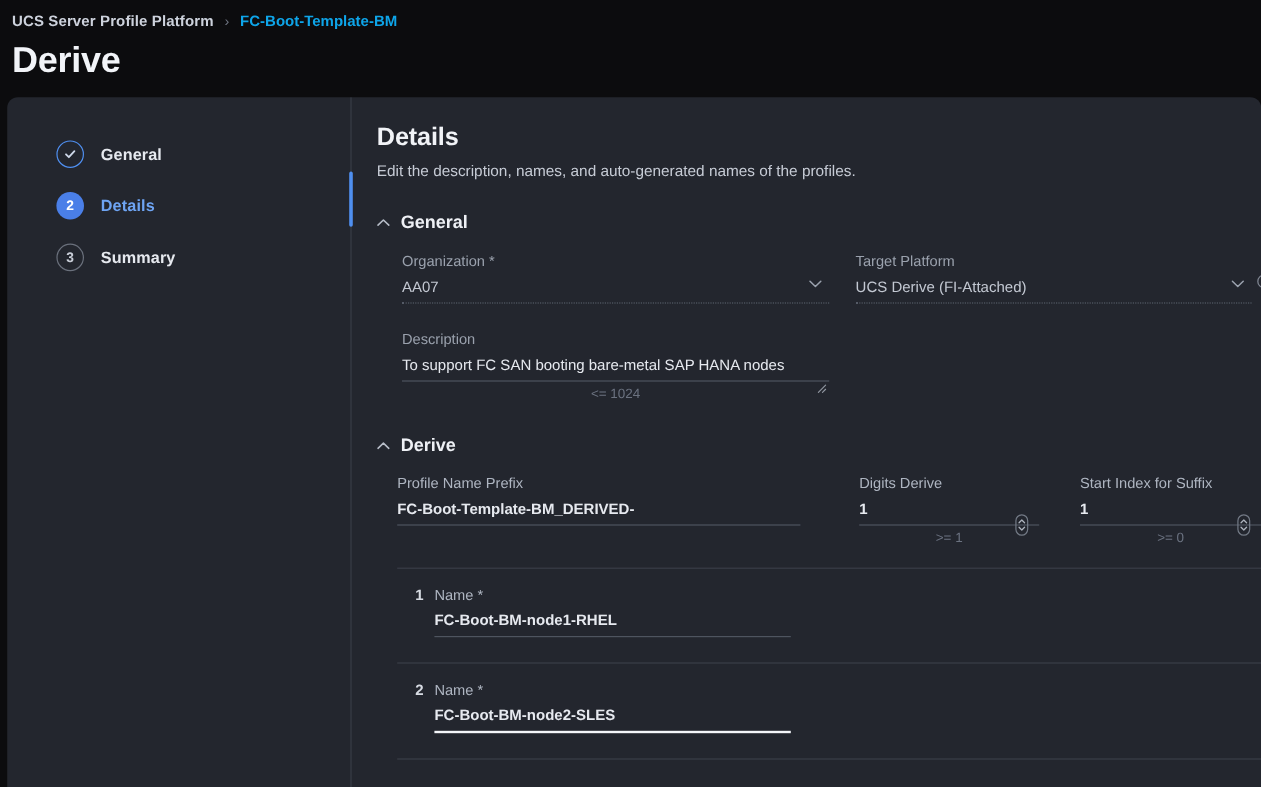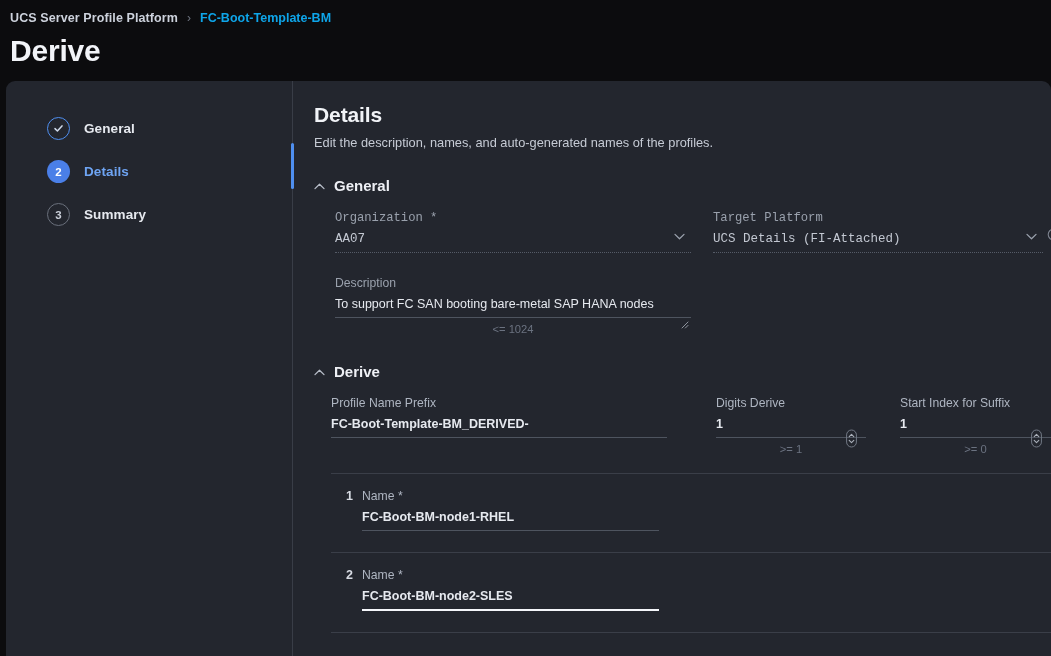--- a/index.html
+++ b/index.html
@@ -172,35 +172,35 @@
 
     <div class="group-head">
       <span class="chev">
         <svg width="11" height="7" viewBox="0 0 11 7">
           <path d="M1 5.6 L5.5 1.3 L10 5.6" fill="none" stroke="#b7bdc8" stroke-width="1.3" stroke-linecap="round" stroke-linejoin="round"></path>
         </svg>
       </span>
       <span class="group-title">General</span>
     </div>
 
-    <div class="row" style="margin-top:16px;font-family:Liberation Mono, monospace;">
+    <div class="row" style="margin-top:16px;">
       <div class="field" style="width:356px; margin-left:21px;">
         <div class="f-label">Organization *</div>
         <div class="f-value dim">AA07</div>
         <div class="underline dotted"></div>
         <span class="chev-down">
           <svg width="11" height="7" viewBox="0 0 11 7">
             <path d="M1 1.4 L5.5 5.7 L10 1.4" fill="none" stroke="#9aa1ad" stroke-width="1.3" stroke-linecap="round" stroke-linejoin="round"></path>
           </svg>
         </span>
       </div>
 
       <div class="field" style="width:330px; margin-left:22px;">
         <div class="f-label">Target Platform</div>
-        <div class="f-value dim">UCS Details (FI-Attached)</div>
+        <div class="f-value dim">UCS Derive (FI-Attached)</div>
         <div class="underline dotted"></div>
         <span class="chev-down">
           <svg width="11" height="7" viewBox="0 0 11 7">
             <path d="M1 1.4 L5.5 5.7 L10 1.4" fill="none" stroke="#9aa1ad" stroke-width="1.3" stroke-linecap="round" stroke-linejoin="round"></path>
           </svg>
         </span>
         <span class="info-icon">
           <svg width="13" height="13" viewBox="0 0 13 13">
             <circle cx="6.5" cy="6.5" r="5.3" fill="none" stroke="#7d838f" stroke-width="1.1"></circle>
             <circle cx="6.5" cy="3.9" r=".85" fill="#7d838f"></circle>

